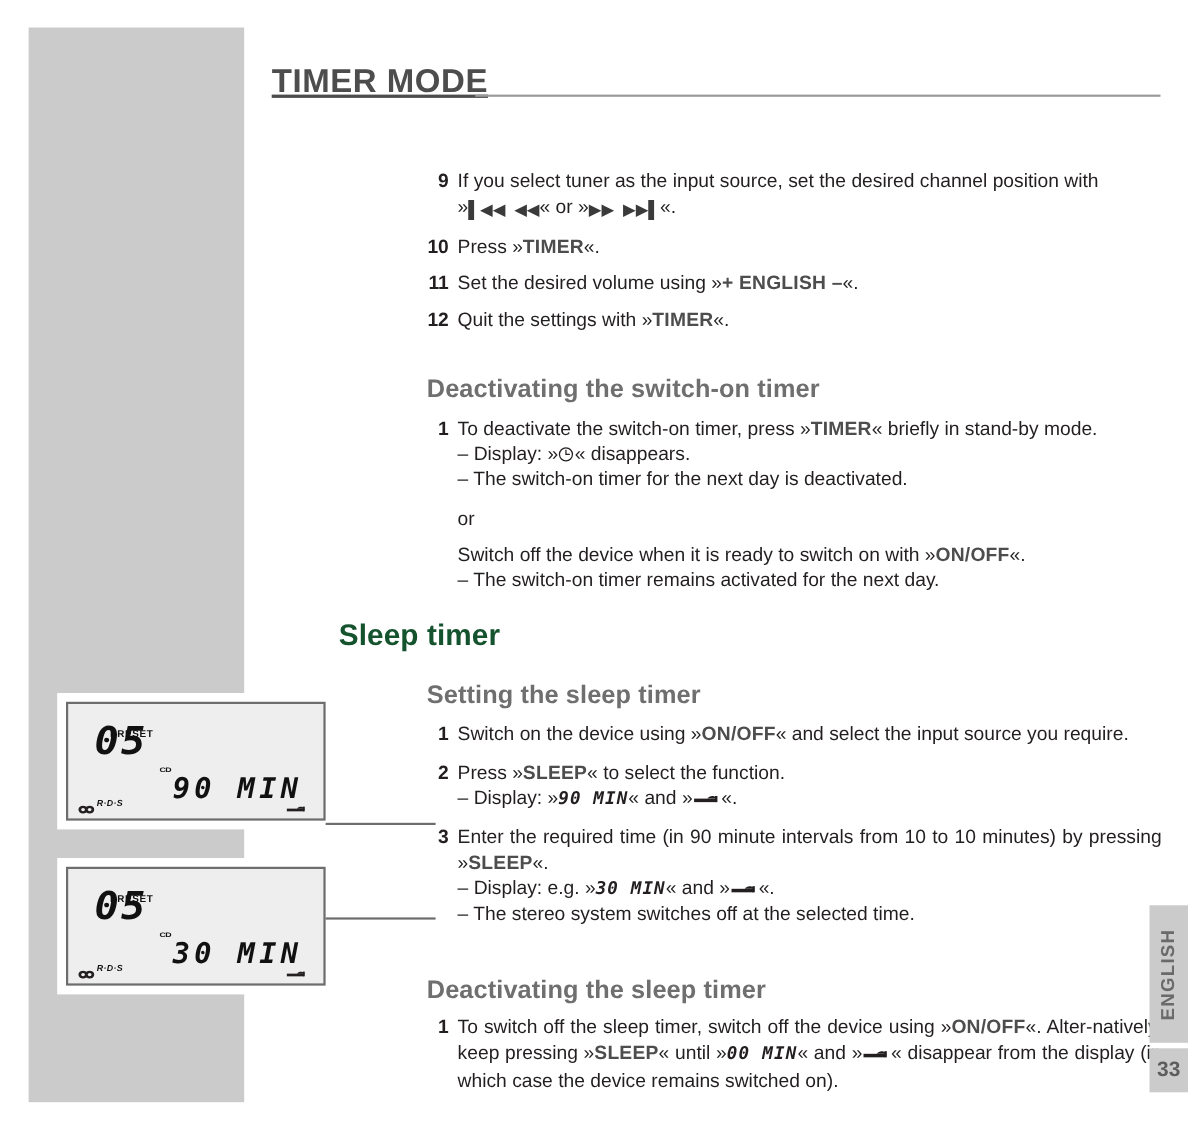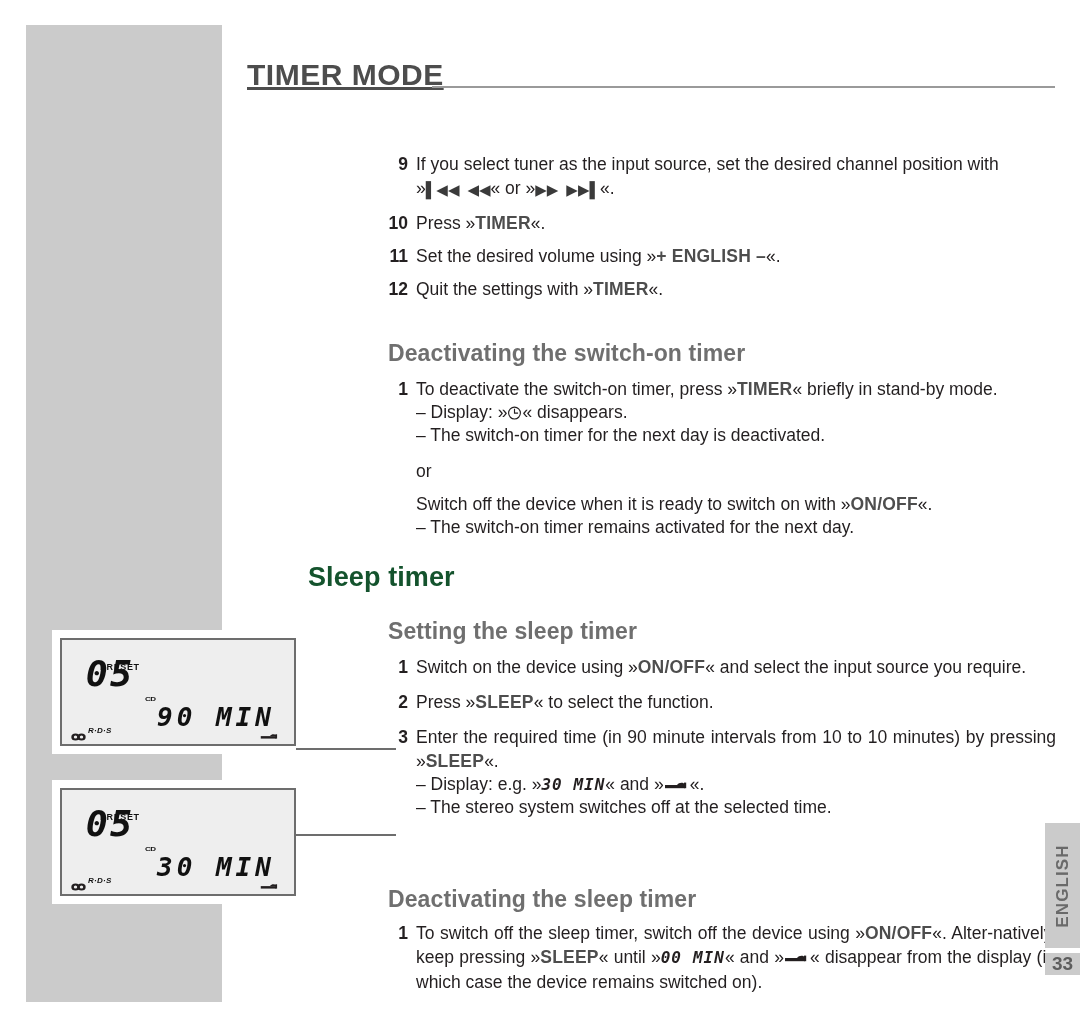--- a/index.html
+++ b/index.html
@@ -216,21 +216,21 @@
     font-size: 17px;
     font-weight: bold;
     letter-spacing: 1.1px;
     color: #6a6a6a;
   }
   #page-number {
     position: absolute;
     right: 0;
     top: 953px;
     width: 35px;
-    height: 22px;
+    height: 40px;
     background: #cbcbcb;
     display: flex;
     align-items: center;
     justify-content: center;
     font-size: 19px;
     font-weight: bold;
     color: #5d5d5d;
   }
 </style>
 </head>
@@ -300,20 +300,27 @@
 
   <div class="numitem justify" style="margin-bottom:11px;">
     <span class="num">1</span>
     <span class="body" style="display:block; text-align:justify;"><span>Switch on the device using »</span><b class="kw">ON/OFF</b><span>« and select the input source you require.</span></span>
   </div>
 
   <div class="numitem" style="margin-bottom:11px;">
     <span class="num">2</span>
     <span class="body">
       <span>Press »</span><b class="kw">SLEEP</b><span>« to select the function.</span>
+      <span class="sub"><span>– Display: »</span><span class="lcdfont" style="font-family:'DejaVu Sans Mono',monospace; font-style:italic; font-weight:bold; letter-spacing:1px; font-size:16px;">90 MIN</span><span>« and »</span><span class="bed-icon">
+        <svg width="26" height="11" viewBox="0 0 26 11">
+              <rect x="1" y="5" width="20" height="3.2" fill="#231f20"></rect>
+              <path d="M13 5 C15 2, 19 2, 21.5 4.2 L21.5 5 Z" fill="#231f20"></path>
+              <rect x="20" y="2.6" width="2.2" height="5.6" fill="#231f20"></rect>
+            </svg>
+      </span><span>«.</span></span>
     </span>
   </div>
 
   <div class="numitem justify" style="margin-bottom:0;">
     <span class="num">3</span>
     <span class="body">
       <span style="display:block; text-align:justify;"><span>Enter the required time (in 90 minute intervals from 10 to 10 minutes) by pressing »</span><b class="kw">SLEEP</b><span>«.</span></span>
       <span class="sub"><span>– Display: e.g. »</span><span style="font-family:'DejaVu Sans Mono',monospace; font-style:italic; font-weight:bold; letter-spacing:1px; font-size:16px;">30 MIN</span><span>« and »</span><span class="bed-icon">
         <svg width="26" height="11" viewBox="0 0 26 11">
               <rect x="1" y="5" width="20" height="3.2" fill="#231f20"></rect>

